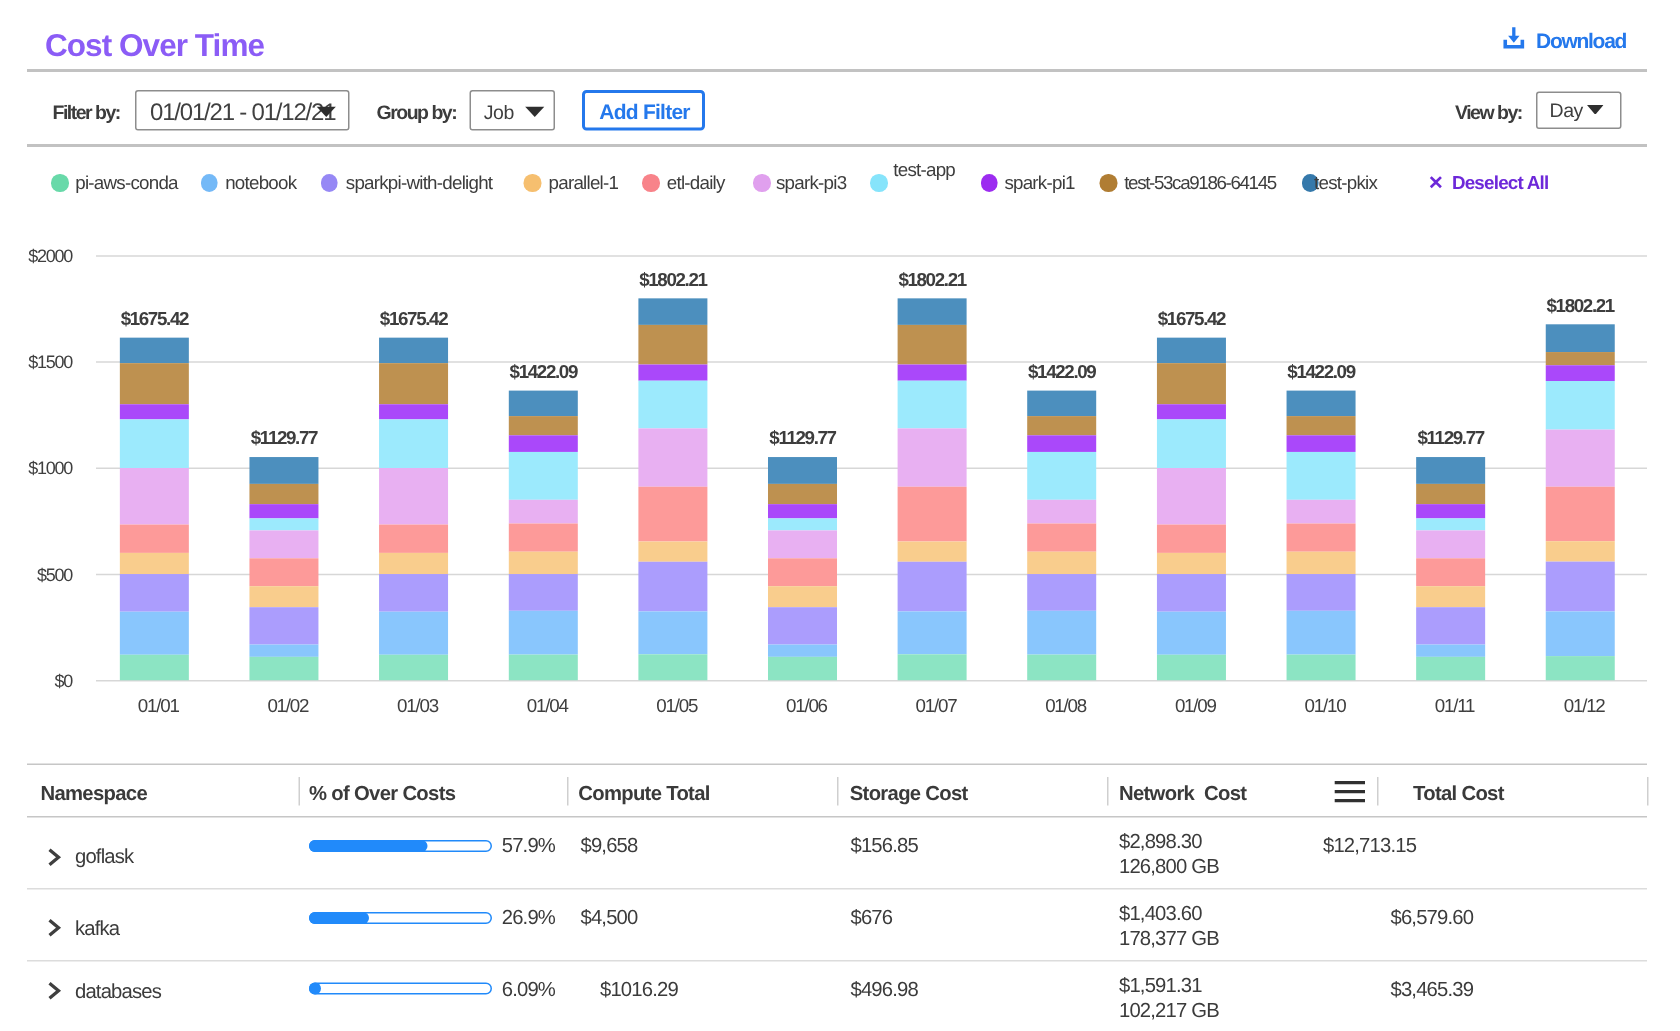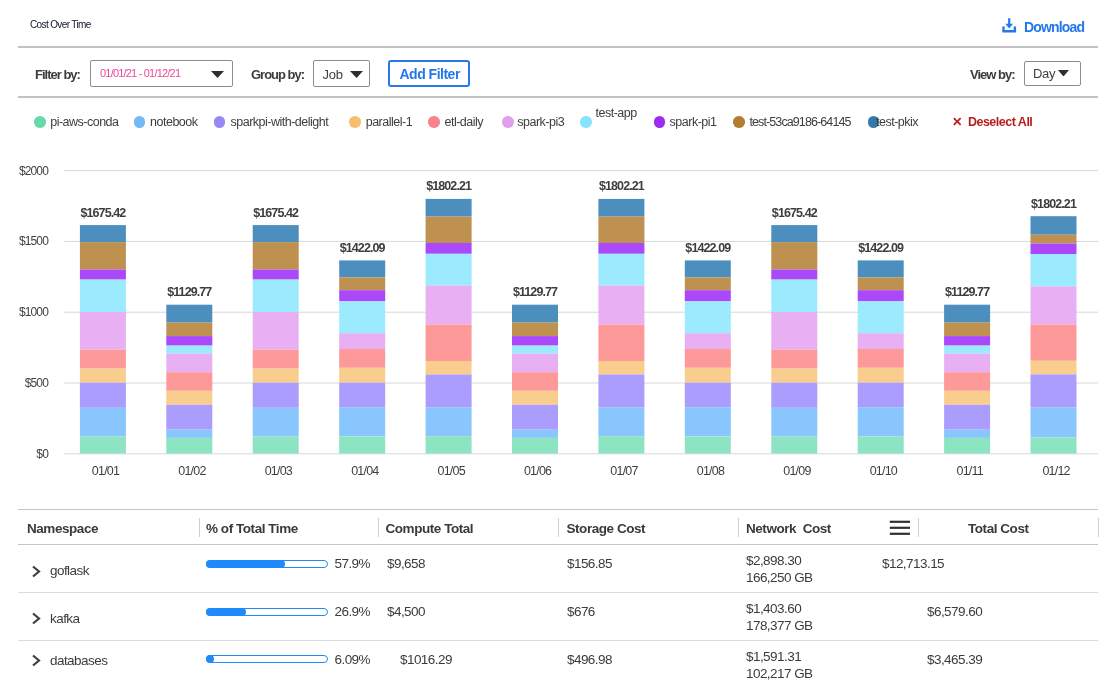--- a/index.html
+++ b/index.html
@@ -8,32 +8,32 @@
   .abs { position:absolute; }
   .hline { height:1px; background:#c6c6c6; }
   .lbl { font-size:13px; font-weight:bold; color:#3c3c3c; letter-spacing:-1px; line-height:1; }
   .selbox { border:1px solid #8d8d8d; border-radius:2px; background:#fff; }
   .lgtxt { font-size:12.5px; color:#3d3d3d; line-height:1; }
   .th { font-size:13.5px; font-weight:bold; color:#3a3a3a; letter-spacing:-0.45px; line-height:1; }
   .td { font-size:13.5px; color:#3b3b3b; letter-spacing:-0.55px; line-height:1; }
 </style>
 </head>
 <body>
-<div class="abs" style="left:30px;top:20px;font-size:10px;font-weight:normal;color:#0f172a;letter-spacing:-0.63px;line-height:1">Cost Over Time</div>
+<div class="abs" style="left:30px;top:20px;font-size:21px;font-weight:bold;color:#8b5cf6;letter-spacing:-0.63px;line-height:1">Cost Over Time</div>
 <svg class="abs" style="left:1000.5px;top:16.5px" width="17" height="17">
     <path d="M8.2 1.2 L8.2 8.2" stroke="#2478ec" stroke-width="2.2" fill="none"></path>
     <polygon points="4.4,6.8 12,6.8 8.2,11.5" fill="#2478ec"></polygon>
     <path d="M2.5 9.5 L2.5 14.2 L13.9 14.2 L13.9 9.5" stroke="#2478ec" stroke-width="2.4" fill="none"></path>
   </svg>
 <div class="abs" style="left:1024px;top:19.5px;font-size:14px;font-weight:bold;color:#2478ec;letter-spacing:-0.85px;line-height:1">Download</div>
 <div class="abs" style="left:18px;top:45.5px;width:1080px;height:2px;background:#c2c2c2"></div>
 <div class="abs" style="left:18px;top:95.5px;width:1080px;height:2px;background:#c2c2c2"></div>
 <div class="abs lbl" style="left:35px;top:68px">Filter by:</div>
 <div class="abs selbox" style="left:90px;top:60px;width:143px;height:27px"></div>
-<div class="abs" style="left:100px;top:68px;font-size:11px;color:#ec4899;letter-spacing:-0.8px;line-height:1">01/01/21 - 01/12/21</div>
+<div class="abs" style="left:100px;top:68px;font-size:16px;color:#404040;letter-spacing:-0.8px;line-height:1">01/01/21 - 01/12/21</div>
 <svg class="abs" style="left:210.5px;top:70.5px" width="13" height="7">
     <polygon points="0,0 13,0 6.5,7" fill="#2e2e2e"></polygon>
   </svg>
 <div class="abs lbl" style="left:251px;top:68px">Group by:</div>
 <div class="abs selbox" style="left:313px;top:60px;width:57px;height:27px"></div>
 <div class="abs" style="left:322.5px;top:68px;font-size:13px;color:#3f3f3f;letter-spacing:-0.3px;line-height:1">Job</div>
 <svg class="abs" style="left:350.0px;top:70.5px" width="13" height="7">
     <polygon points="0,0 13,0 6.5,7" fill="#2e2e2e"></polygon>
   </svg>
 <div class="abs" style="left:388px;top:60px;width:82px;height:27px;border:2px solid #2478ec;border-radius:3px;"></div>
@@ -57,21 +57,21 @@
 <div class="abs" style="left:502.2px;top:116.1px;width:11.5px;height:11.5px;border-radius:50%;background:#e0a0ee"></div>
 <div class="abs lgtxt" style="left:517.3px;top:116.3px;letter-spacing:-0.5px">spark-pi3</div>
 <div class="abs" style="left:580.2px;top:116.1px;width:11.5px;height:11.5px;border-radius:50%;background:#86e4fb"></div>
 <div class="abs lgtxt" style="left:595.5px;top:107px;letter-spacing:-0.5px">test-app</div>
 <div class="abs" style="left:653.6px;top:116.1px;width:11.5px;height:11.5px;border-radius:50%;background:#9c2cf0"></div>
 <div class="abs lgtxt" style="left:669.6px;top:116.3px;letter-spacing:-0.5px">spark-pi1</div>
 <div class="abs" style="left:733.0px;top:116.1px;width:11.5px;height:11.5px;border-radius:50%;background:#b07d33"></div>
 <div class="abs lgtxt" style="left:749.5px;top:116.3px;letter-spacing:-0.9px">test-53ca9186-64145</div>
 <div class="abs" style="left:867.6px;top:116.1px;width:11.5px;height:11.5px;border-radius:50%;background:#3579ab"></div>
 <div class="abs lgtxt" style="left:876px;top:116.3px;letter-spacing:-0.5px">test-pkix</div>
-<div class="abs" style="left:952px;top:116px;color:#b91c1c;font-size:12.5px;font-weight:bold;letter-spacing:-0.5px;line-height:1">✕&nbsp;&nbsp;Deselect All</div>
+<div class="abs" style="left:952px;top:116px;color:#6d28d9;font-size:12.5px;font-weight:bold;letter-spacing:-0.5px;line-height:1">✕&nbsp;&nbsp;Deselect All</div>
 <svg class="abs" style="left:0;top:0" width="1120" height="687">
 <line x1="64" y1="170.6" x2="1098" y2="170.6" stroke="#d7d7d7" stroke-width="1"></line>
 <text x="48" y="174.6" text-anchor="end" font-size="12" letter-spacing="-0.85" fill="#3f3f3f">$2000</text>
 <line x1="64" y1="241.4" x2="1098" y2="241.4" stroke="#d7d7d7" stroke-width="1"></line>
 <text x="48" y="245.4" text-anchor="end" font-size="12" letter-spacing="-0.85" fill="#3f3f3f">$1500</text>
 <line x1="64" y1="312.2" x2="1098" y2="312.2" stroke="#d7d7d7" stroke-width="1"></line>
 <text x="48" y="316.2" text-anchor="end" font-size="12" letter-spacing="-0.85" fill="#3f3f3f">$1000</text>
 <line x1="64" y1="383.0" x2="1098" y2="383.0" stroke="#d7d7d7" stroke-width="1"></line>
 <text x="48" y="387.0" text-anchor="end" font-size="12" letter-spacing="-0.85" fill="#3f3f3f">$500</text>
 <line x1="64" y1="453.8" x2="1098" y2="453.8" stroke="#d7d7d7" stroke-width="1"></line>
@@ -225,41 +225,41 @@
 <div class="abs hline" style="left:18px;top:544px;width:1080px"></div>
 <div class="abs hline" style="left:18px;top:592px;width:1080px;background:#dcdcdc"></div>
 <div class="abs hline" style="left:18px;top:640px;width:1080px;background:#dcdcdc"></div>
 <div class="abs" style="left:199px;top:518px;width:1px;height:19px;background:#cfcfcf"></div>
 <div class="abs" style="left:377.5px;top:518px;width:1px;height:19px;background:#cfcfcf"></div>
 <div class="abs" style="left:557.5px;top:518px;width:1px;height:19px;background:#cfcfcf"></div>
 <div class="abs" style="left:738px;top:518px;width:1px;height:19px;background:#cfcfcf"></div>
 <div class="abs" style="left:917.5px;top:518px;width:1px;height:19px;background:#cfcfcf"></div>
 <div class="abs" style="left:1097.5px;top:518px;width:1px;height:19px;background:#cfcfcf"></div>
 <div class="abs th" style="left:27px;top:521.5px">Namespace</div>
-<div class="abs th" style="left:206px;top:521.5px">% of Total Time</div>
+<div class="abs th" style="left:206px;top:521.5px">% of Over Costs</div>
 <div class="abs th" style="left:385.5px;top:521.5px">Compute Total</div>
 <div class="abs th" style="left:566.5px;top:521.5px">Storage Cost</div>
 <div class="abs th" style="left:746px;top:521.5px">Network&nbsp; Cost</div>
-<div class="abs th" style="left:968px;top:521.5px">Total Cost</div>
+<div class="abs th" style="left:942px;top:521.5px">Total Cost</div>
 <svg class="abs" style="left:888px;top:519px" width="24" height="18">
     <line x1="1.8" y1="2.8" x2="22" y2="2.8" stroke="#303030" stroke-width="2.2"></line>
     <line x1="1.8" y1="8.8" x2="22" y2="8.8" stroke="#303030" stroke-width="2.2"></line>
     <line x1="1.8" y1="14.8" x2="22" y2="14.8" stroke="#303030" stroke-width="2.2"></line>
   </svg>
 <svg class="abs" style="left:31px;top:564.5px" width="10" height="13">
     <polyline points="2,1.5 8,6.5 2,11.5" fill="none" stroke="#3f3f3f" stroke-width="2.2"></polyline>
   </svg>
 <div class="abs td" style="left:50px;top:564.3px">goflask</div>
 <div class="abs" style="left:206px;top:559.5px;width:122px;height:8px;border:1px solid #218afa;border-radius:5px"></div>
 <div class="abs" style="left:206px;top:559.5px;width:79px;height:8px;background:#218afa;border-radius:5px"></div>
 <div class="abs td" style="left:334.5px;top:557.3px">57.9%</div>
 <div class="abs td" style="left:387px;top:557.3px">$9,658</div>
 <div class="abs td" style="left:567px;top:557.3px">$156.85</div>
 <div class="abs td" style="left:746px;top:554.3px">$2,898.30</div>
-<div class="abs td" style="left:746px;top:571.3px">166,250 GB</div>
+<div class="abs td" style="left:746px;top:571.3px">126,800 GB</div>
 <div class="abs td" style="left:882px;top:557.3px">$12,713.15</div>
 <svg class="abs" style="left:31px;top:612.0px" width="10" height="13">
     <polyline points="2,1.5 8,6.5 2,11.5" fill="none" stroke="#3f3f3f" stroke-width="2.2"></polyline>
   </svg>
 <div class="abs td" style="left:50px;top:611.8px">kafka</div>
 <div class="abs" style="left:206px;top:607.5px;width:122px;height:8px;border:1px solid #218afa;border-radius:5px"></div>
 <div class="abs" style="left:206px;top:607.5px;width:39.5px;height:8px;background:#218afa;border-radius:5px"></div>
 <div class="abs td" style="left:334.5px;top:605.3px">26.9%</div>
 <div class="abs td" style="left:387px;top:605.3px">$4,500</div>
 <div class="abs td" style="left:567px;top:605.3px">$676</div>

